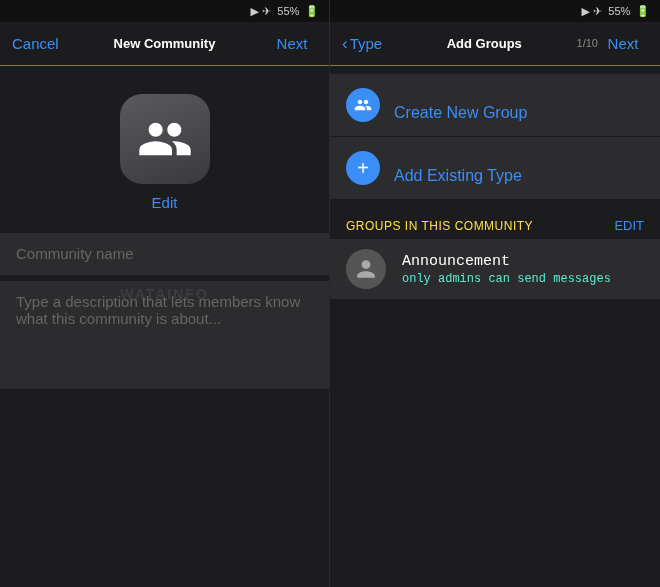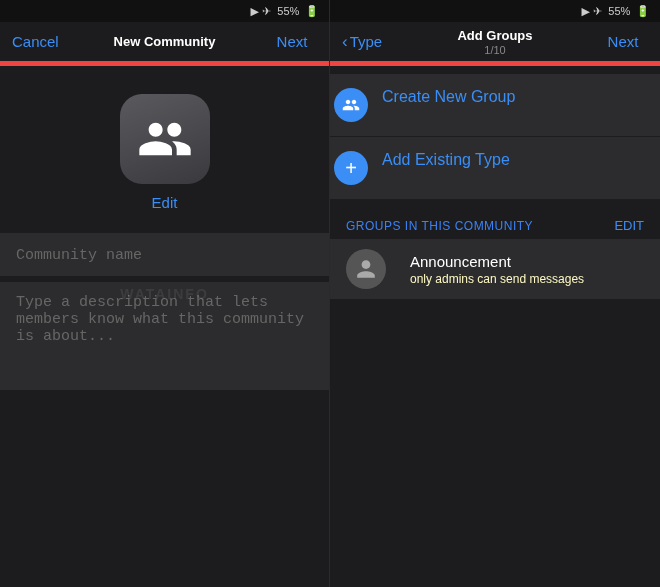--- a/index.html
+++ b/index.html
@@ -46,21 +46,21 @@
     }
 
     
     .nav-bar {
       height: 44px;
       background: #1c1c1e;
       display: flex;
       align-items: center;
       justify-content: space-between;
       padding: 0 12px;
-      border-bottom: 5px solid #ef4444;
+      border-bottom: 1px solid #ef4444;
     }
     .nav-title {
       font-size: 13px;
       font-weight: 600;
       color: #fff;
       text-align: center;
       flex: 1;
     }
     .nav-btn {
       font-size: 15px;
@@ -82,21 +82,21 @@
       color: #3a8ef6;
     }
     .nav-subtitle {
       font-size: 11px;
       color: #888;
       text-align: center;
       margin-top: 1px;
     }
     .nav-title-group {
       display: flex;
-      flex-direction: column;
+      flex-direction: row;
       flex: 1;
     }
 
     
     .icon-area {
       display: flex;
       flex-direction: column;
       align-items: center;
       padding: 28px 0 18px;
     }
@@ -127,21 +127,21 @@
       margin: 4px 0;
       padding: 12px 16px;
     }
     .form-field input, .form-field textarea {
       background: transparent;
       border: none;
       outline: none;
       color: #ccc;
       font-size: 15px;
       width: 100%;
-      font-family: Liberation Mono, monospace;
+      font-family: Liberation Sans, sans-serif;
       resize: none;
     }
     .form-field input::placeholder,
     .form-field textarea::placeholder {
       color: #666;
     }
     .form-field textarea {
       height: 80px;
     }
 
@@ -156,23 +156,23 @@
       font-weight: 700;
       letter-spacing: 2px;
       pointer-events: none;
       white-space: nowrap;
       z-index: 10;
     }
 
     
     .action-item {
       display: flex;
-      align-items: flex-start;
+      align-items: flex-end;
       gap: 14px;
-      padding: 14px 4px;
+      padding: 14px 16px;
       background: #2c2c2e;
       margin-bottom: 1px;
       cursor: pointer;
     }
     .action-icon {
       width: 34px;
       height: 34px;
       border-radius: 50%;
       background: #3a8ef6;
       display: flex;
@@ -188,37 +188,38 @@
     }
 
     .section-header {
       display: flex;
       justify-content: space-between;
       align-items: center;
       padding: 10px 16px 6px;
     }
     .section-title {
       font-size: 12px;
-      color: #3b82f6;
+      color: #fde047;
       text-transform: uppercase;
       letter-spacing: 0.5px;
     }
     .section-edit {
       font-size: 13px;
       color: #3a8ef6;
       cursor: pointer;
     }
 
     
     .group-item {
       display: flex;
       align-items: center;
-      gap: 24px;
+      gap: 16px;
       padding: 10px 16px;
       background: #2c2c2e;
+      font-family: Liberation Mono, monospace;
     }
     .group-avatar {
       width: 40px;
       height: 40px;
       border-radius: 50%;
       background: #555;
       display: flex;
       align-items: center;
       justify-content: center;
       flex-shrink: 0;
@@ -228,21 +229,21 @@
       height: 22px;
       fill: #aaa;
     }
     .group-info {}
     .group-name {
       color: #fff;
       font-size: 15px;
       font-weight: 500;
     }
     .group-sub {
-      color: #fef9c3;
+      color: #5eead4;
       font-size: 12px;
       margin-top: 2px;
     }
 
     .spacer { flex: 1; }
 
     .actions-top {
       margin: 8px 0;
     }
   </style>

